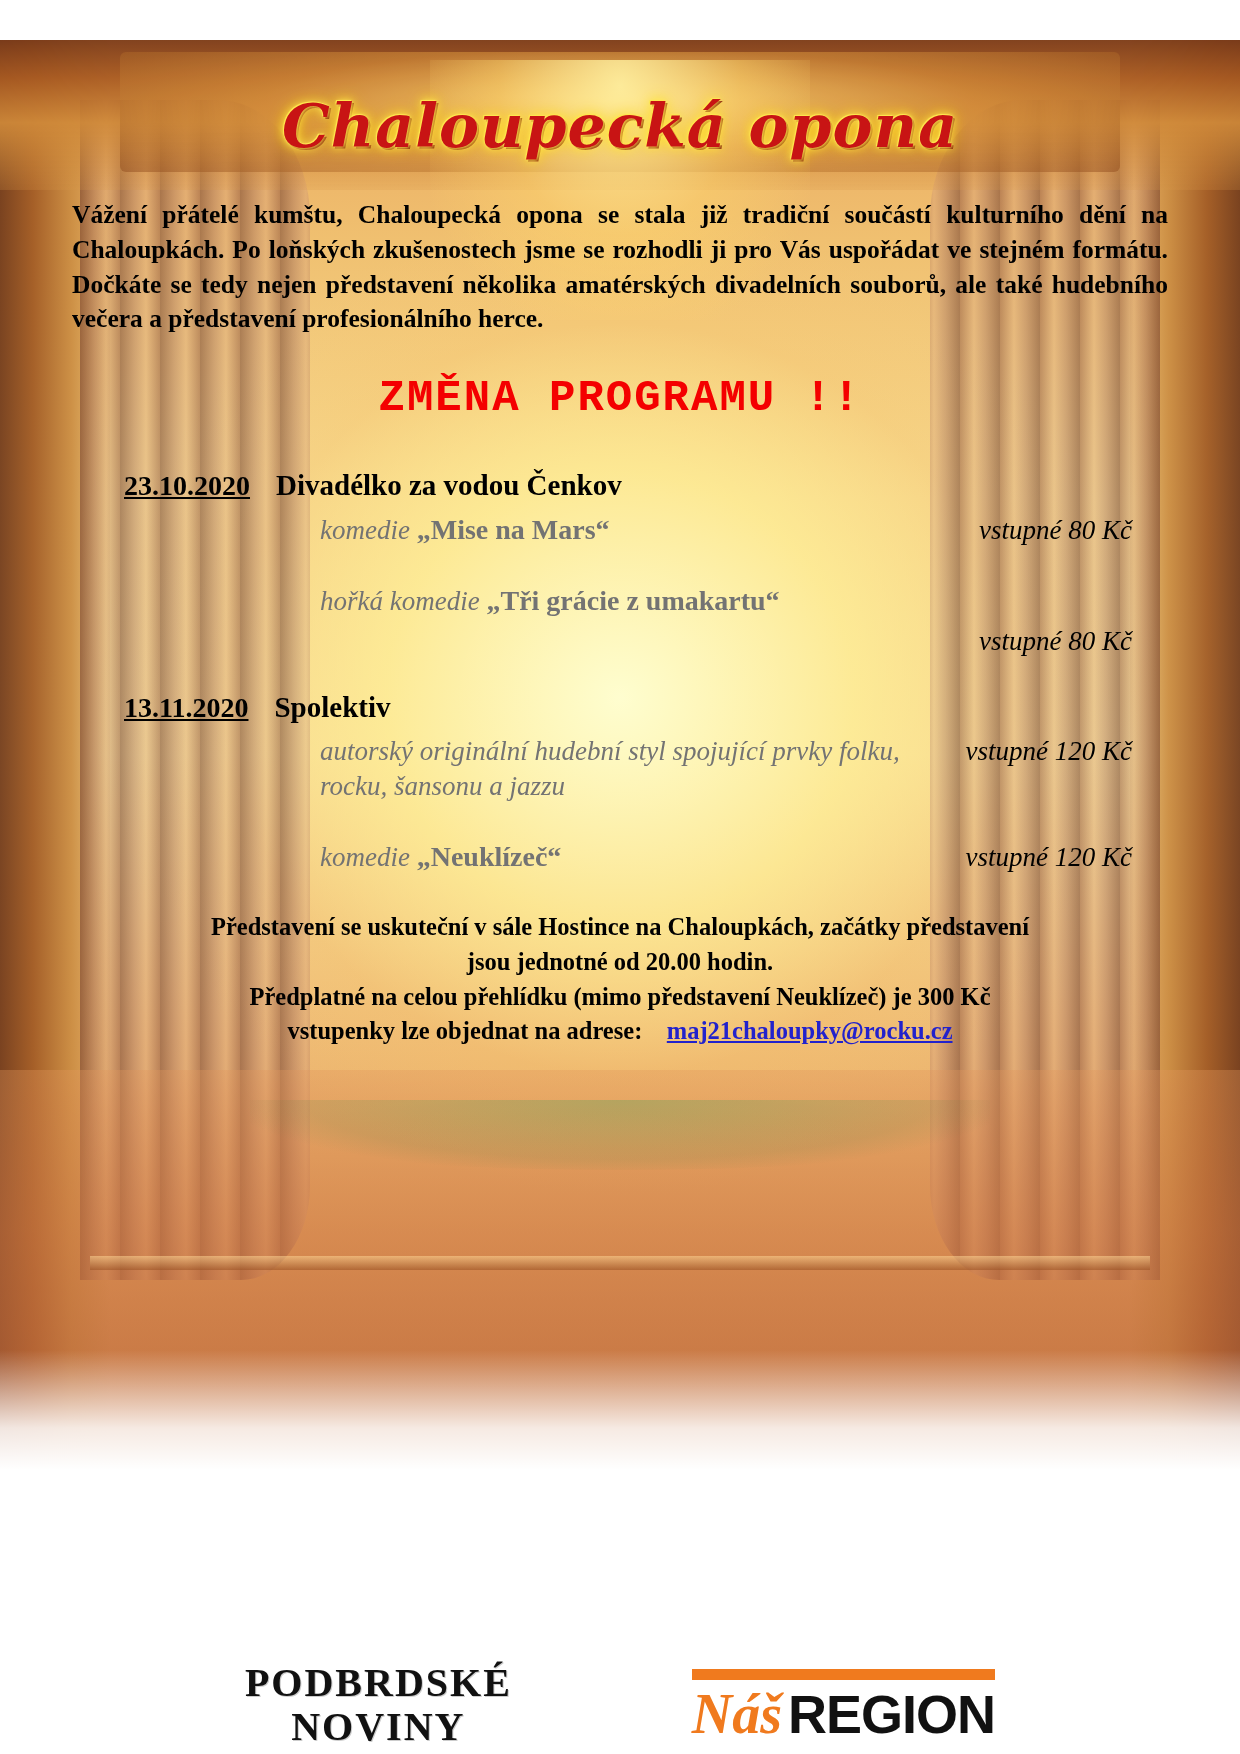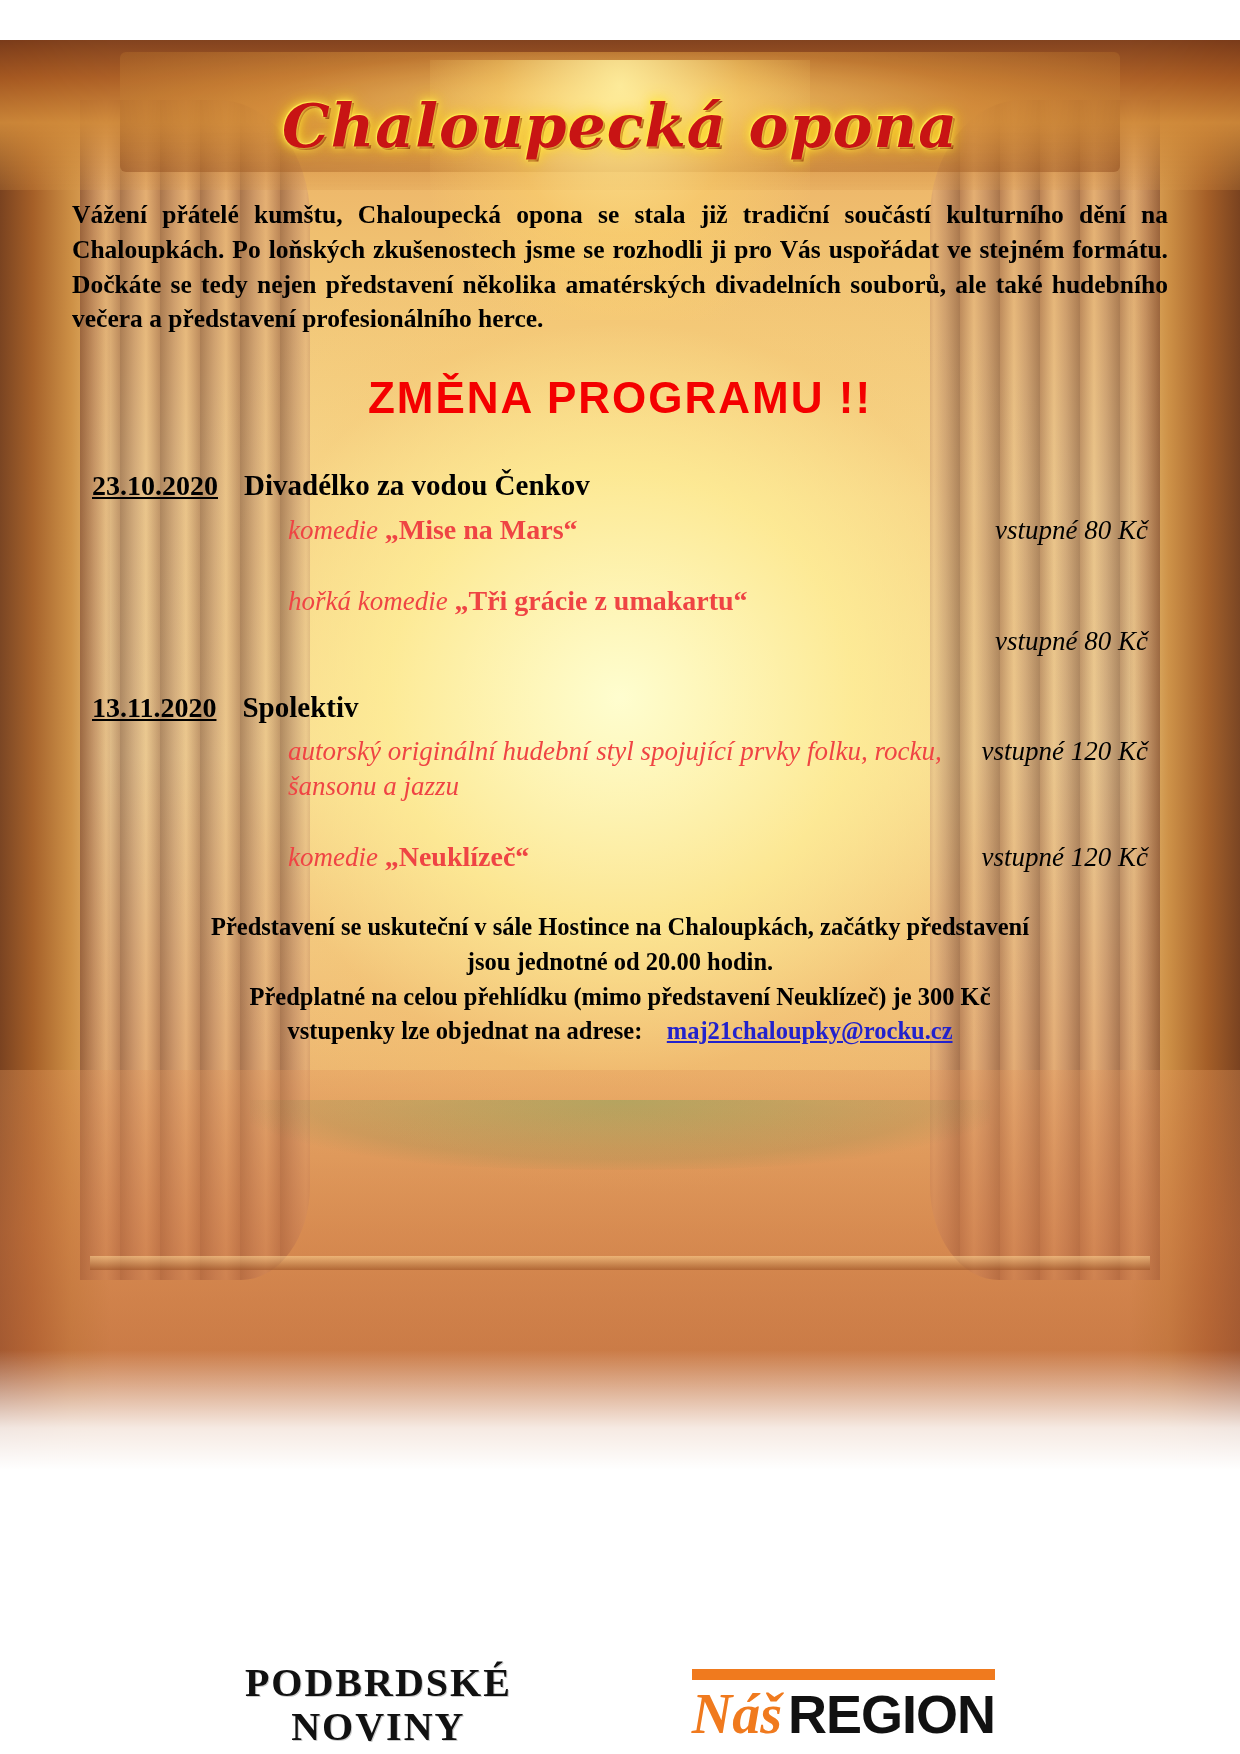--- a/index.html
+++ b/index.html
@@ -146,29 +146,30 @@
     font-weight: bold;
     font-size: 25.5px;
     line-height: 1.36;
     color: #000000;
     text-align: justify;
   }
 
   .change-banner {
     margin-top: 36px;
     text-align: center;
-    font-family: Liberation Sans, sans-serif;
+    font-family: Liberation Mono, monospace;
     font-weight: bold;
     font-size: 44px;
     letter-spacing: 2px;
     color: #f40000;
   }
 
   .program {
-    margin: 46px 0 0 0;
+    margin: 46px 16px 0 0;
+    padding-left: 32px;
   }
   .item {
     margin: 0 0 34px 0;
     padding: 0 92px 0 92px;
   }
   .item-head {
     display: flex;
     align-items: baseline;
   }
   .date {
@@ -193,21 +194,21 @@
     display: flex;
     align-items: baseline;
     justify-content: space-between;
     margin-top: 10px;
     padding-left: 196px;
   }
   .desc {
     font-family: "Liberation Serif", serif;
     font-style: italic;
     font-size: 27px;
-    color: #ef4444;
+    color: #737373;
     line-height: 1.32;
   }
   .desc strong {
     font-style: normal;
     font-weight: bold;
     font-size: 28px;
   }
   .price {
     font-family: "Liberation Serif", serif;
     font-style: italic;

